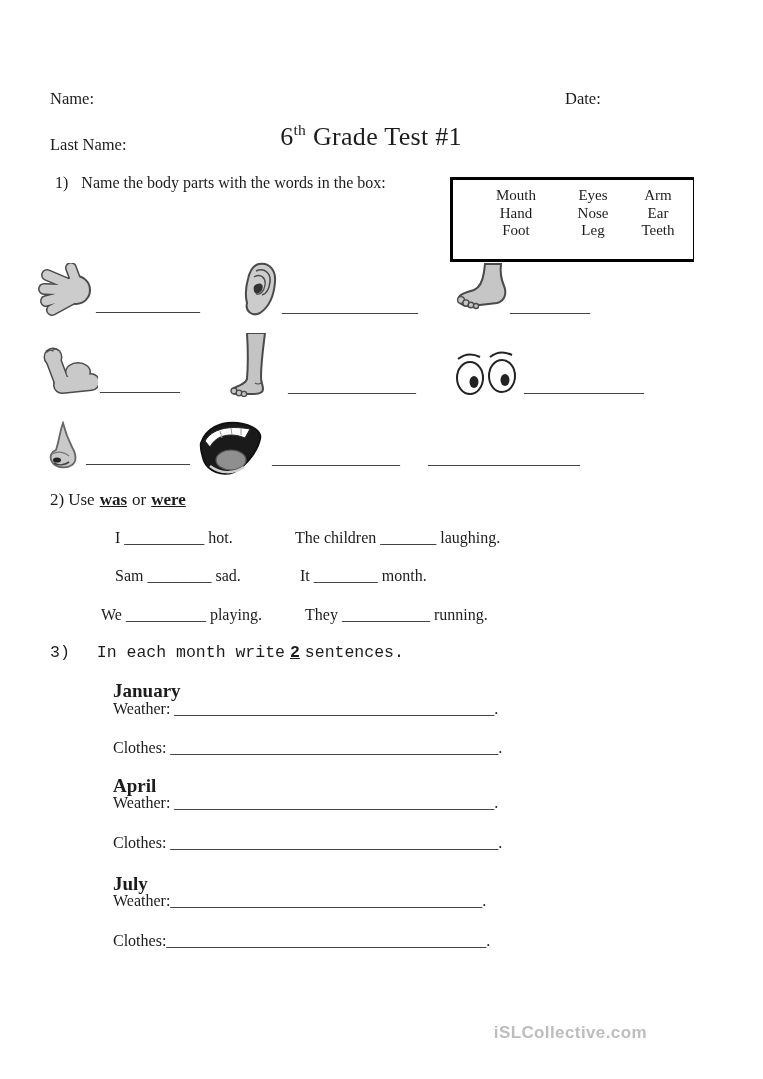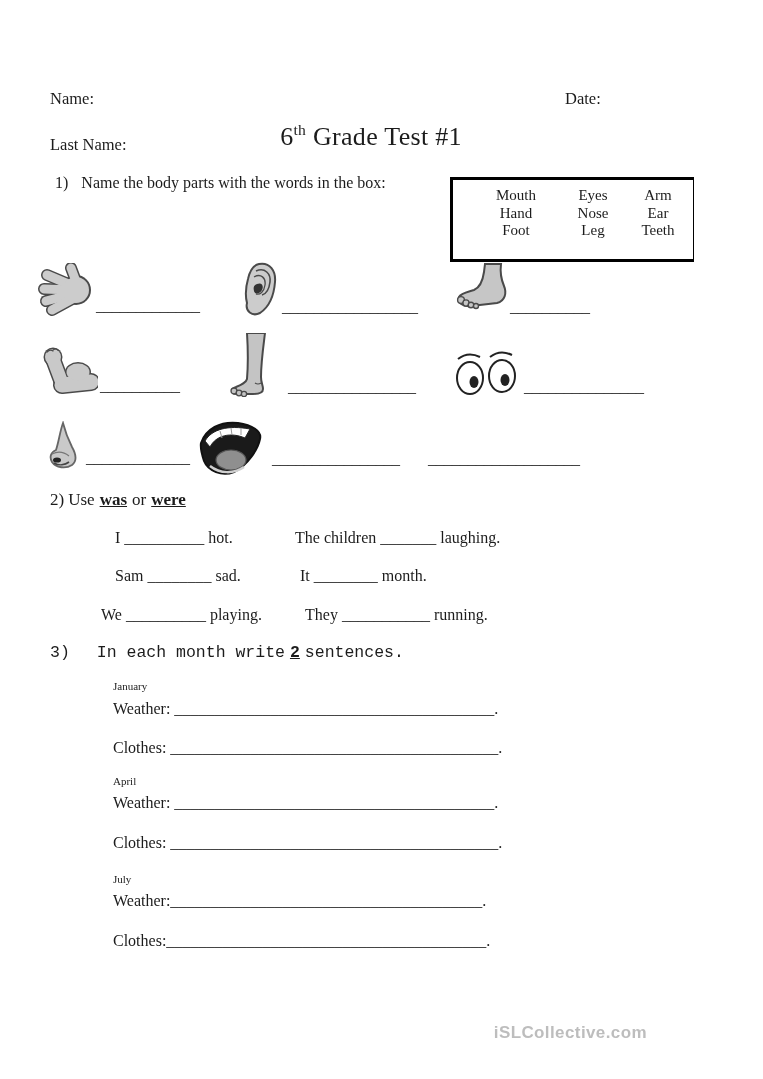--- a/index.html
+++ b/index.html
@@ -21,21 +21,21 @@
   .wordbox span{text-align:center;}
   .blank{font-size:16px;white-space:pre;}
   .h2line{font-size:17px;white-space:nowrap;}
   .h2line .num{margin-right:4px;}
   .h2line .w{margin-right:5px;}
   .bu{font-weight:bold;text-decoration:underline;}
   .sentence{font-size:16px;white-space:pre;}
   .h3line{font-size:16.5px;white-space:nowrap;}
   .h3line .num{margin-right:27px;}
   .h3line .w{margin-right:5px;}
-  .month-name{font-size:11px;font-weight:normal;}
+  .month-name{font-size:19px;font-weight:bold;}
   .month-line{font-size:16px;white-space:pre;}
   .watermark{
     font-family:"Liberation Sans","DejaVu Sans",sans-serif;
     font-weight:bold;font-size:17px;color:#bdbdbd;letter-spacing:.4px;
   }
   svg{display:block;}
 </style>
 </head>
 <body>
 

